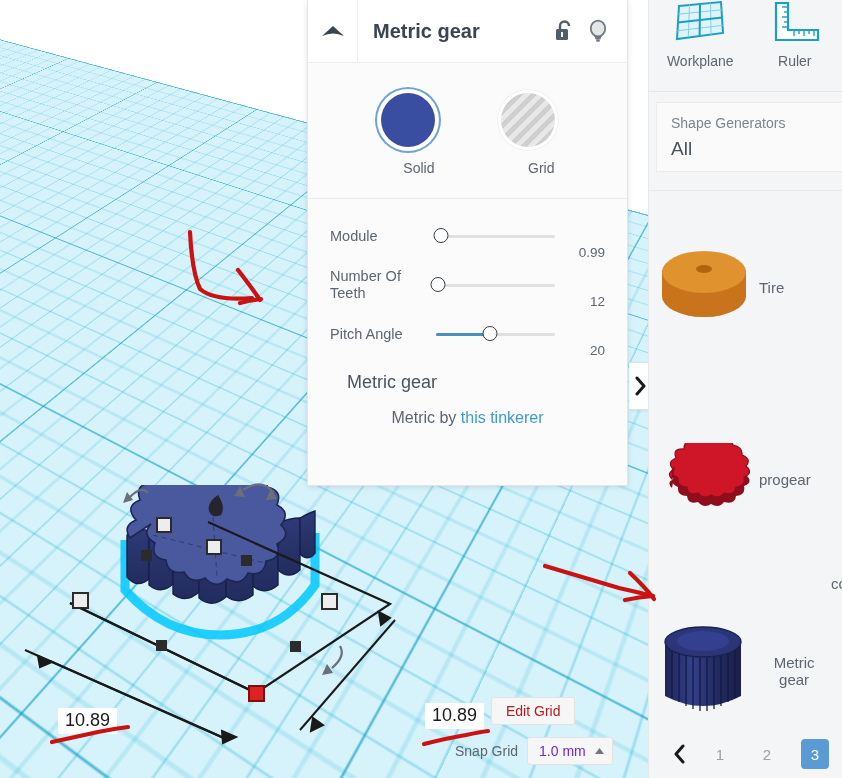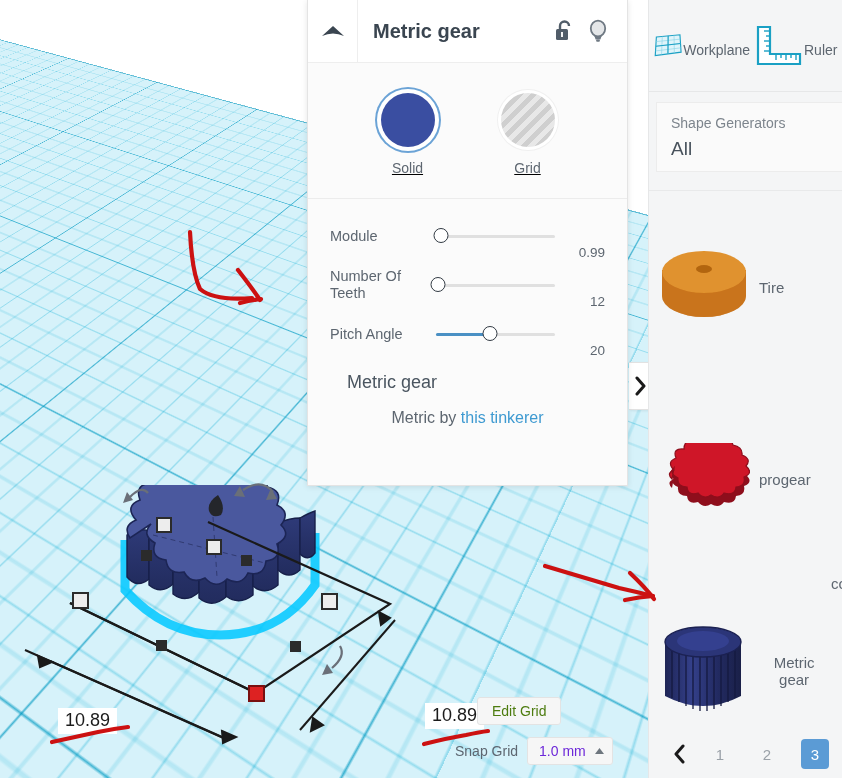--- a/index.html
+++ b/index.html
@@ -127,21 +127,21 @@
 
   
   #mode-row {
     display: flex;
     justify-content: center;
     gap: 66px;
     padding-top: 30px;
     padding-bottom: 22px;
     border-bottom: 1px solid #ececec;
   }
-  .mode-opt { text-align: center; cursor: pointer; text-decoration: underline; }
+  .mode-opt { text-align: right; cursor: pointer; }
   .mode-swatch {
     width: 54px; height: 54px; border-radius: 50%;
     margin: 0 auto;
     position: relative;
     box-sizing: border-box;
   }
   .mode-swatch.solid {
     background: #3a4ea1;
     box-shadow: 0 0 0 4px #ffffff, 0 0 0 6px #6ba3d6;
   }
@@ -231,23 +231,23 @@
     width: 180px;
     font-size: 14px;
     color: #6e767e;
   }
   #edit-grid-btn {
     display: inline-block;
     background: #f6f6f6;
     border: 1px solid #e3e3e3;
     border-radius: 3px;
     padding: 5px 14px;
-    color: #4d7c0f;
-    cursor: pointer;
-    margin-left: 22px;
+    color: #b91c1c;
+    cursor: pointer;
+    margin-left: 36px;
   }
   #snap-row {
     display: flex; align-items: center;
     margin-top: 12px;
   }
   #snap-label { color: #5d6670; font-size: 14px; }
   #snap-select {
     margin-left: 9px;
     background: #f6f6f6;
     border: 1px solid #e3e3e3;
@@ -272,21 +272,21 @@
   }
   #tool-row {
     display: flex;
     height: 91px;
     background: #f4f5f6;
     border-bottom: 1px solid #e6e7e8;
     padding-left: 4px;
   }
   .tool-btn {
     width: 97px;
-    display: flex; 
+    display: flex; flex-direction: column;
     align-items: center; justify-content: flex-start;
     cursor: pointer;
     box-sizing: border-box;
   }
   .tool-label {
     margin-top: 9px;
     font-size: 14px;
     color: #5d6670;
   }
   #generators-card {

